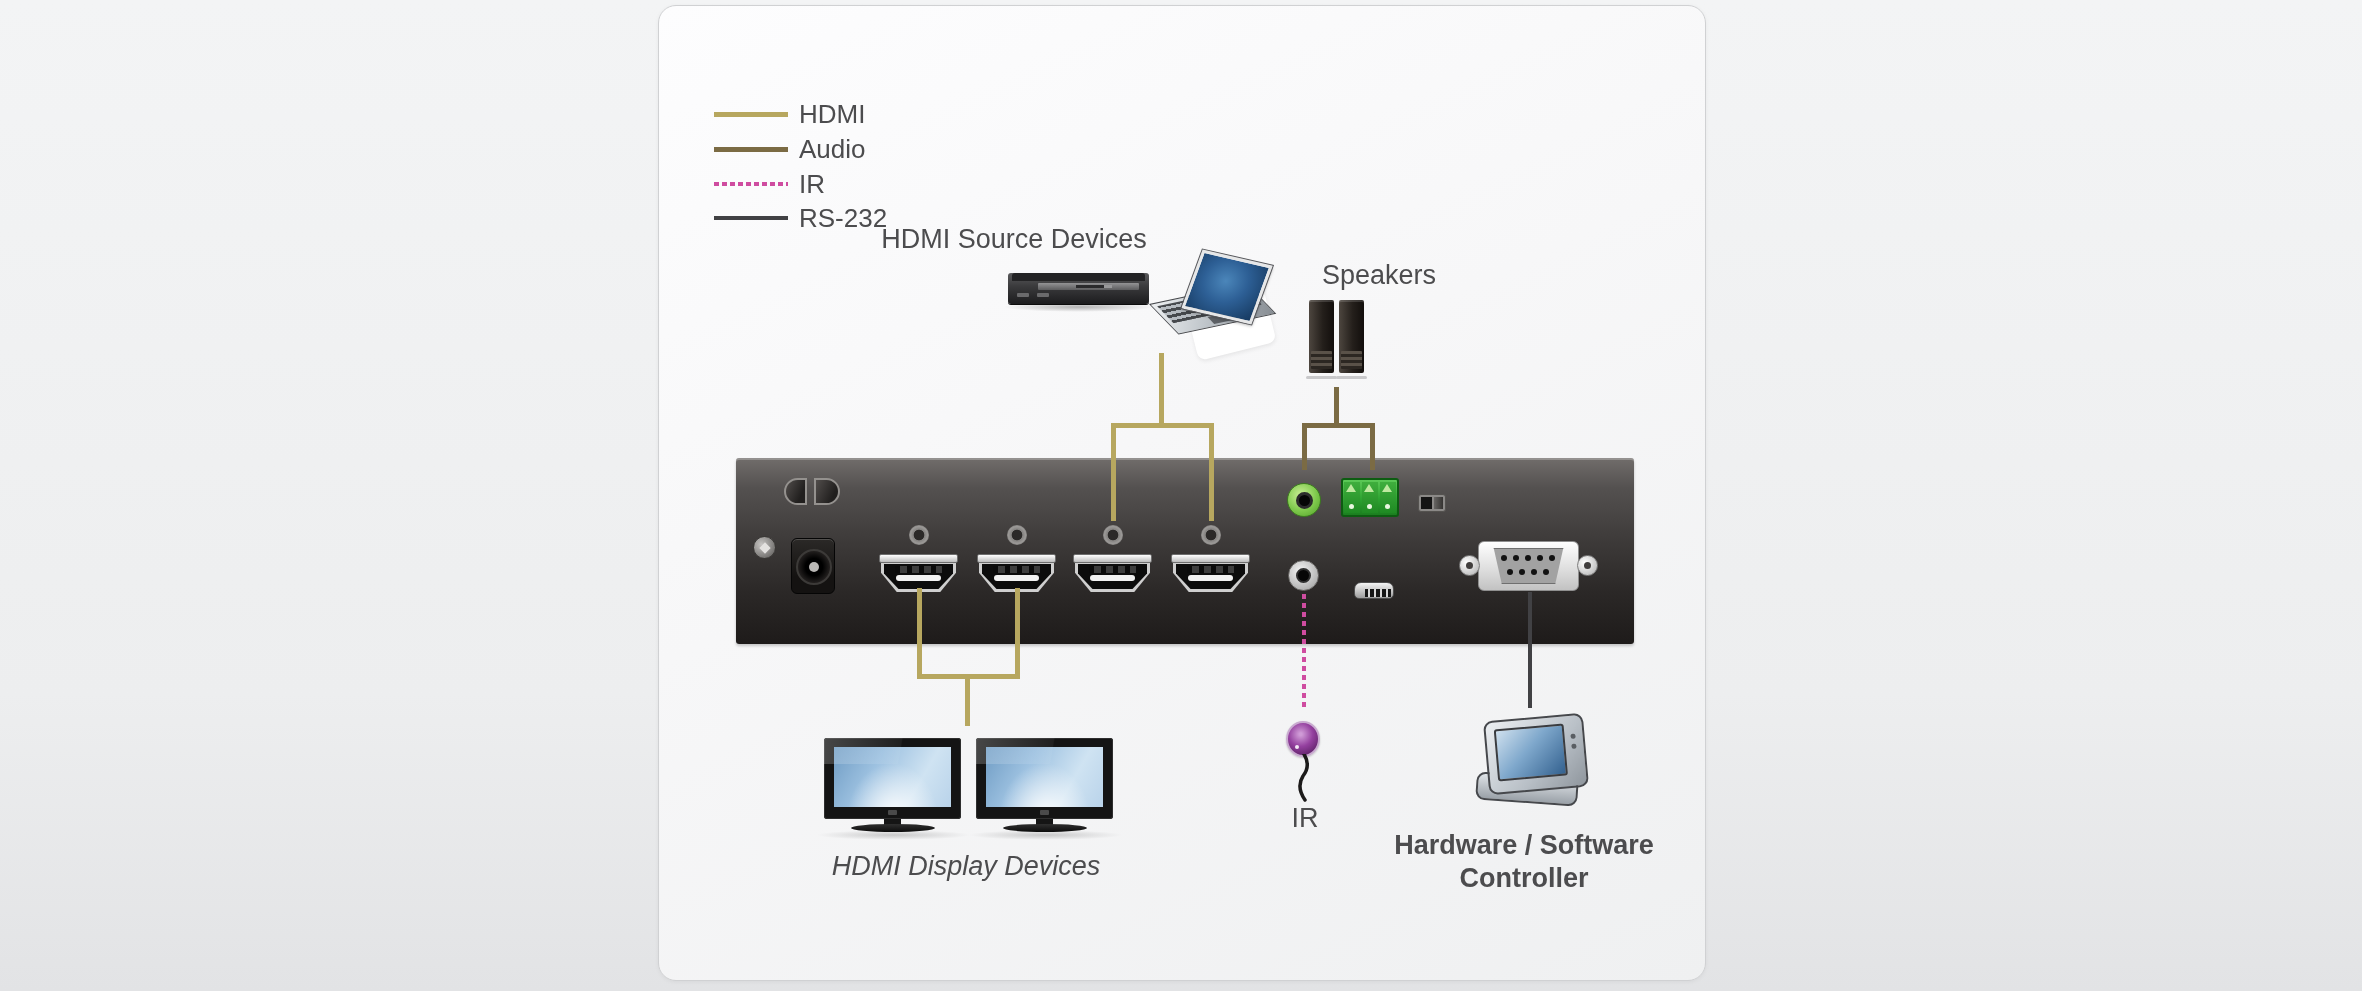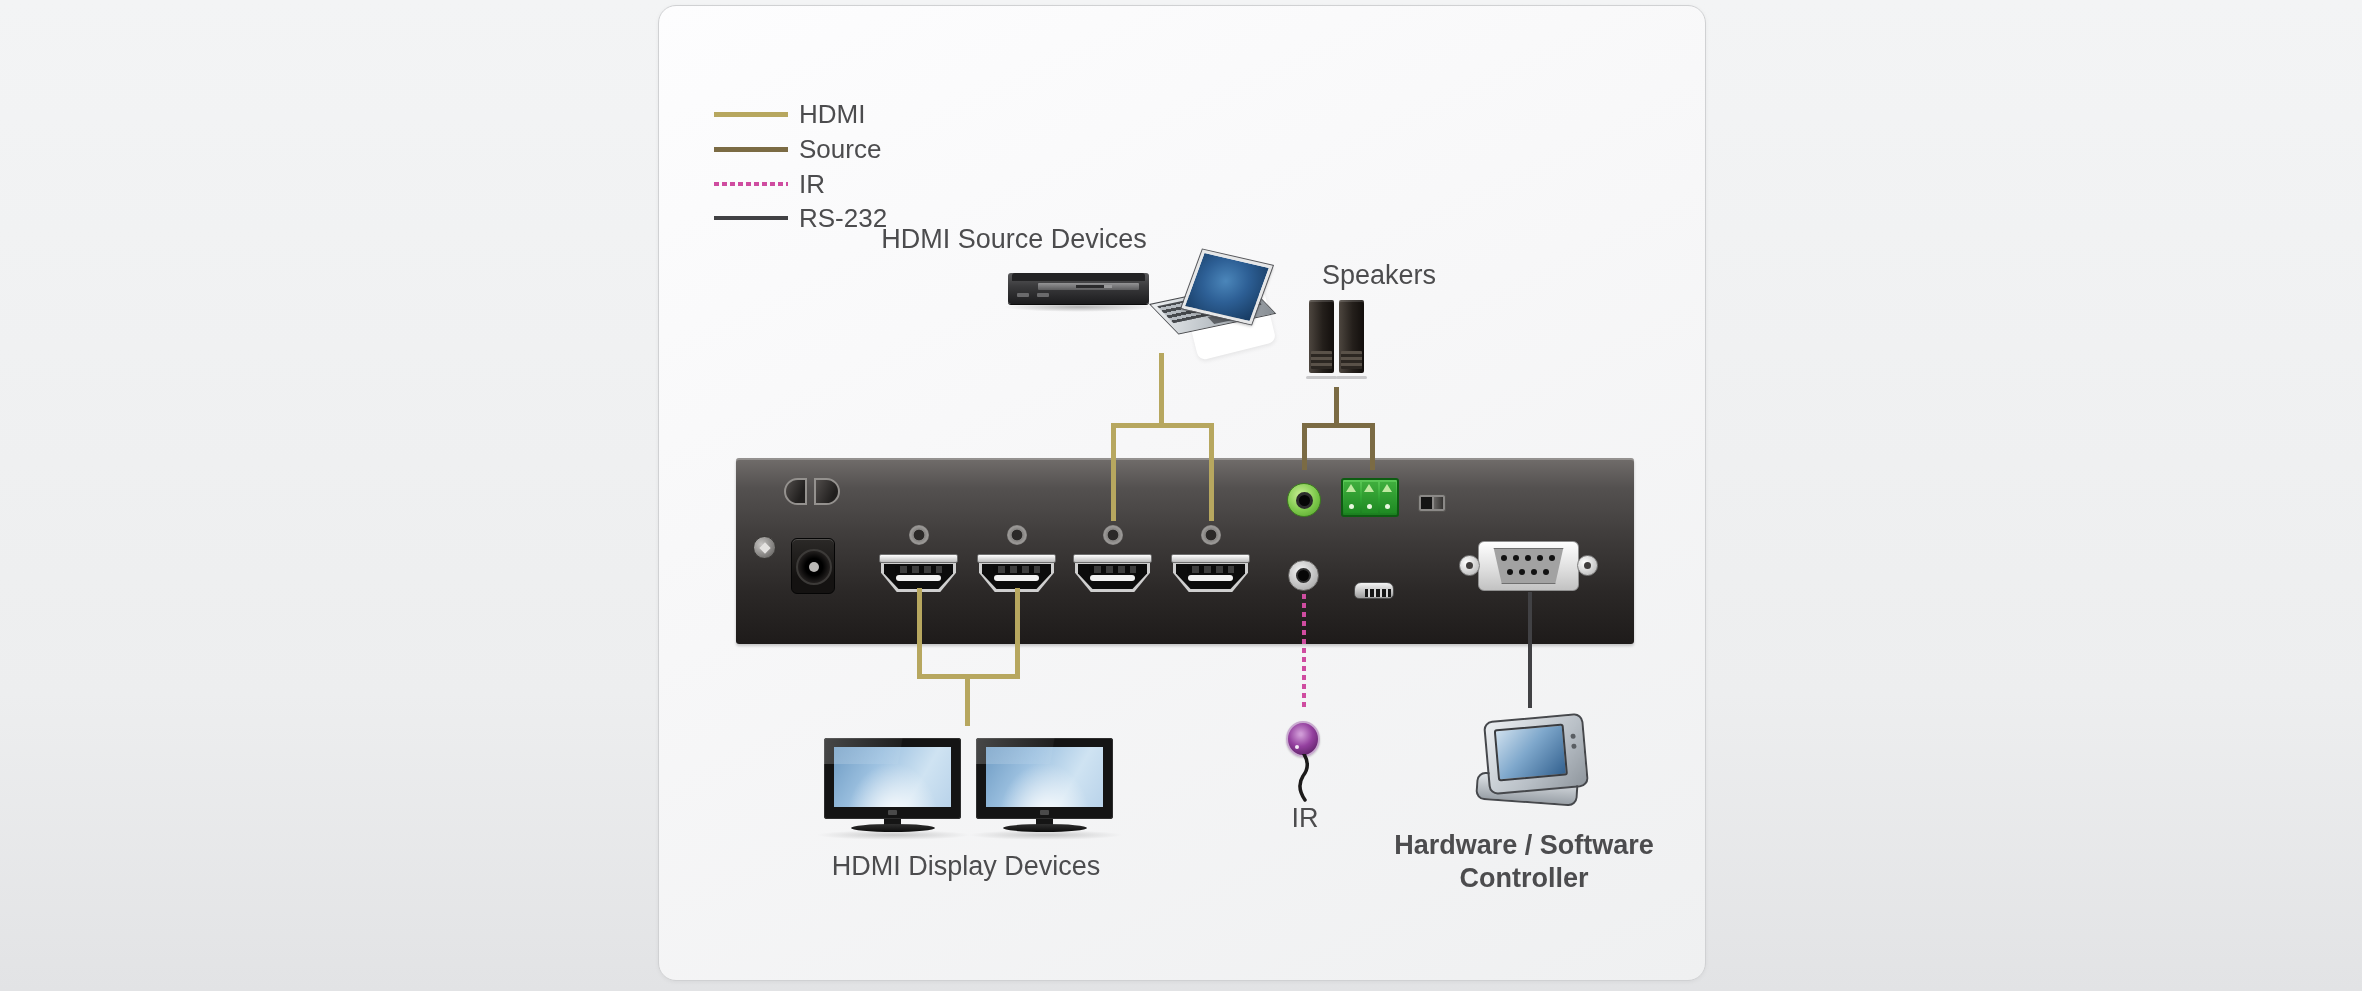--- a/index.html
+++ b/index.html
@@ -157,35 +157,35 @@
 
 <div class="card">
 
   <div>
     <div class="legend-row" style="top:94px;">
       <div class="legend-swatch sw-hdmi"></div>
       <span class="legend-label">HDMI</span>
     </div>
     <div class="legend-row" style="top:129px;">
       <div class="legend-swatch sw-audio"></div>
-      <span class="legend-label">Source</span>
+      <span class="legend-label">Audio</span>
     </div>
     <div class="legend-row" style="top:164px;">
       <div class="legend-swatch sw-ir"></div>
       <span class="legend-label">IR</span>
     </div>
     <div class="legend-row" style="top:198px;">
       <div class="legend-swatch sw-rs232"></div>
       <span class="legend-label">RS-232</span>
     </div>
   </div>
 
   <div class="lbl" style="left:155px;top:218px;width:400px;">HDMI Source Devices</div>
   <div class="lbl" style="left:577px;top:254px;width:200px;text-align:right;">Speakers</div>
-  <div class="lbl" style="left:107px;top:845px;width:400px;">HDMI Display Devices</div>
+  <div class="lbl" style="left:107px;top:845px;width:400px;font-style:italic;">HDMI Display Devices</div>
   <div class="lbl" style="left:596px;top:797px;width:100px;">IR</div>
   <div class="lbl" style="left:715px;top:823px;width:300px;line-height:33px;font-weight:bold;">
     <div>Hardware / Software</div>
     <div>Controller</div>
   </div>
 
   <div class="dvd-shadow"></div>
   <div class="dvd">
     <div class="top"></div>
     <div class="tray"></div>

